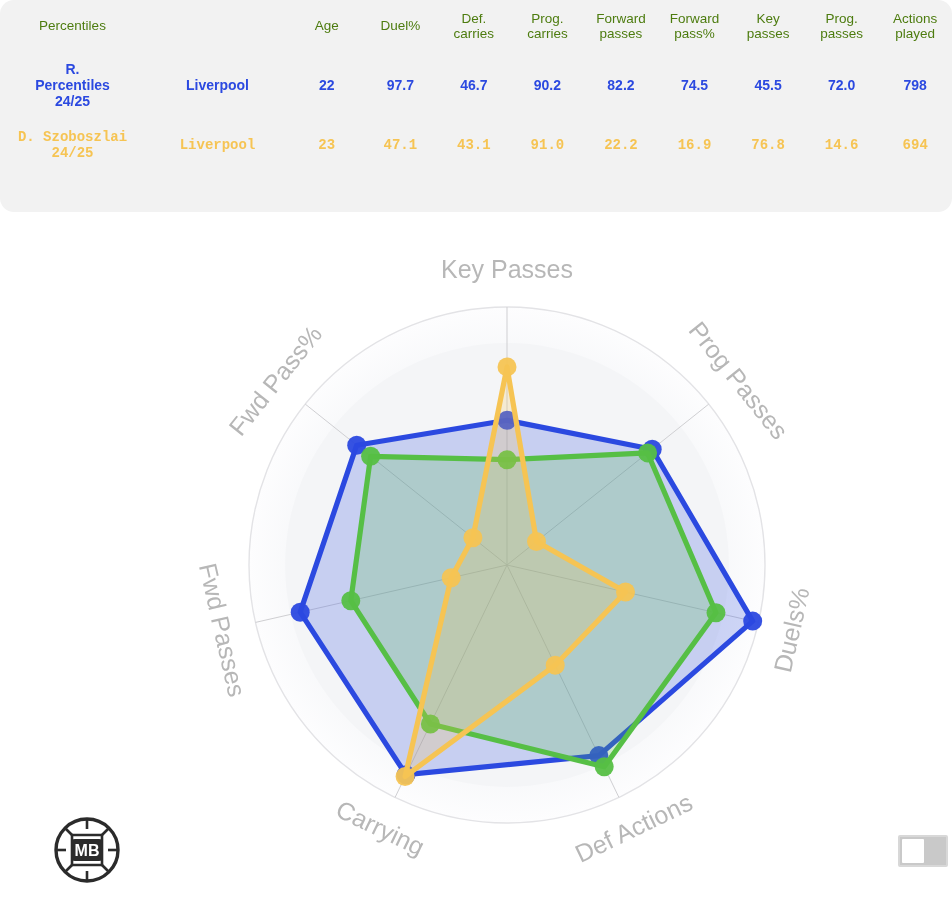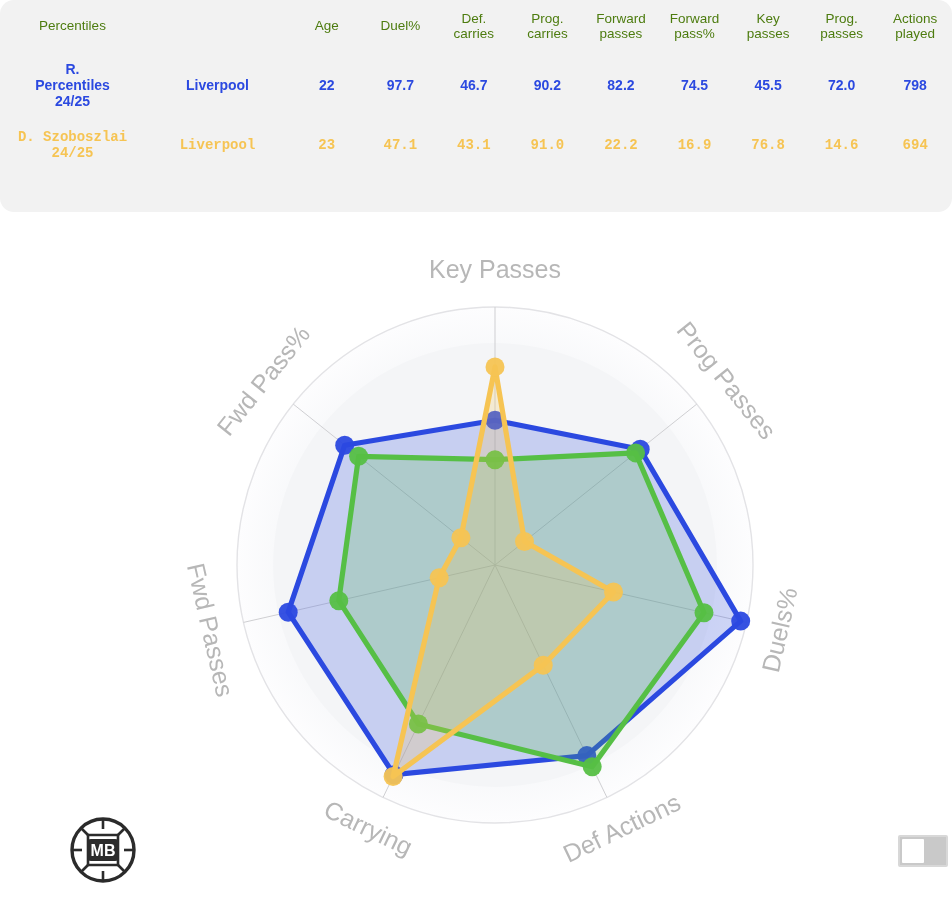--- a/index.html
+++ b/index.html
@@ -33,32 +33,32 @@
   tr.r-grav td{color:#2b49e0;}
   tr.r-mac  td{color:#56bf45;}
   tr.r-szo  td{color:#f6c453;}
   tr.r-grav td.pname{color:#2b49e0;}
   tr.r-grav{height:66px;}
   tr.r-mac{height:48px;}
   tr.r-szo{height:48px;font-family:Liberation Mono, monospace;}
 
   
   #radar-wrap{
-    position:absolute;left:0;top:216px;width:856px;height:684px;
+    position:absolute;left:12px;top:216px;width:856px;height:684px;
   }
   #radar-svg{display:block;}
 
   .axis-label{
     fill:#b7b7b7;font-size:25px;font-family:"Liberation Sans","DejaVu Sans",sans-serif;
     font-weight:400;
   }
 
   
   #brand-logo{
-    position:absolute;left:68px;top:815px;width:70px;height:70px;
+    position:absolute;left:52px;top:815px;width:70px;height:70px;
   }
   #corner-toggle{
     position:absolute;left:898px;top:835px;width:50px;height:32px;
     background:#c9c9c9;border:2px solid #d8d8d8;border-radius:2px;
     box-sizing:border-box;
   }
   #corner-toggle .knob{
     width:22px;height:24px;background:#ffffff;margin:2px 0 0 2px;border-radius:1px;
   }
 </style>

